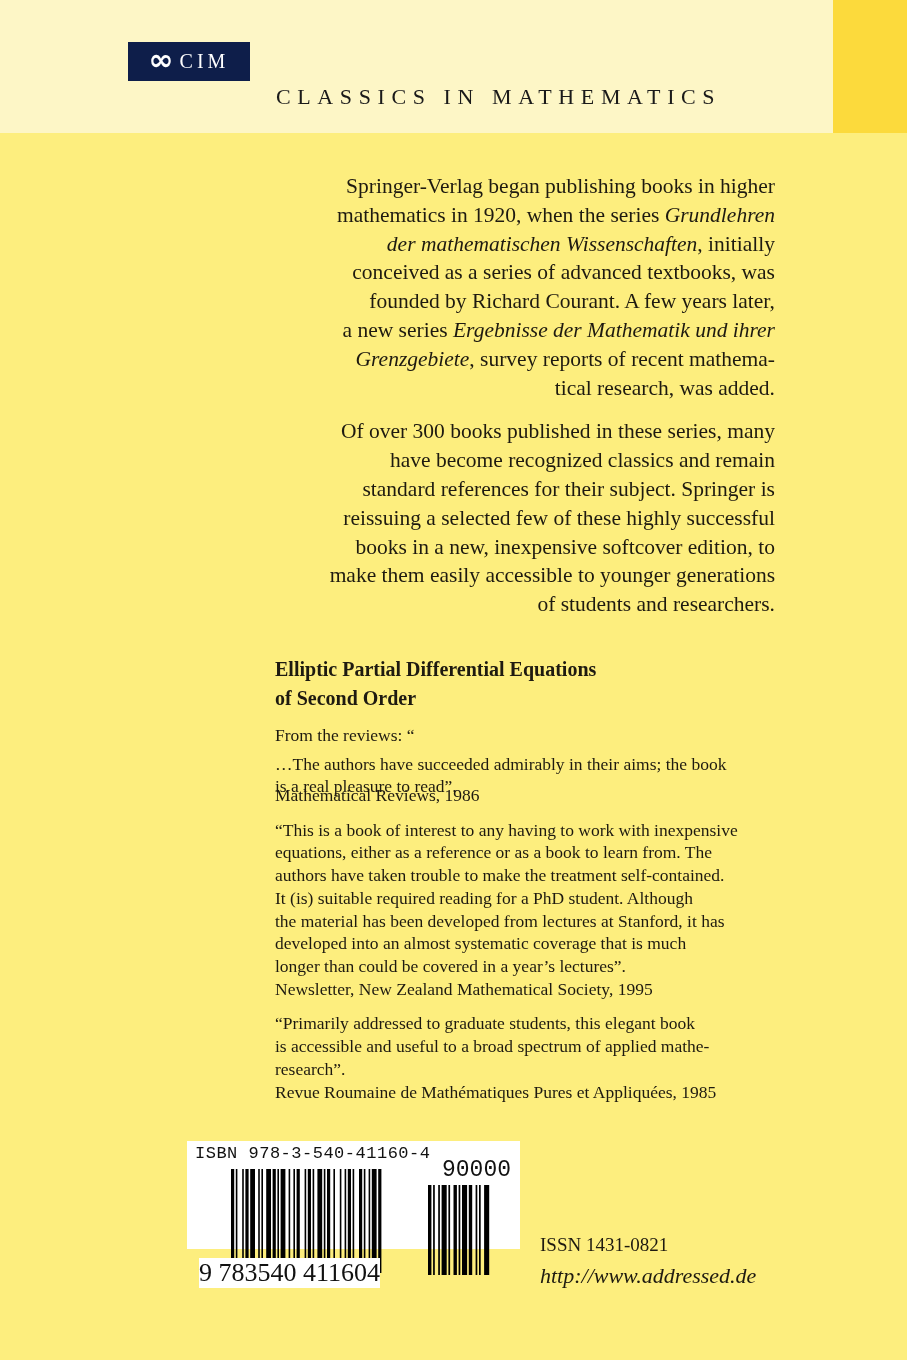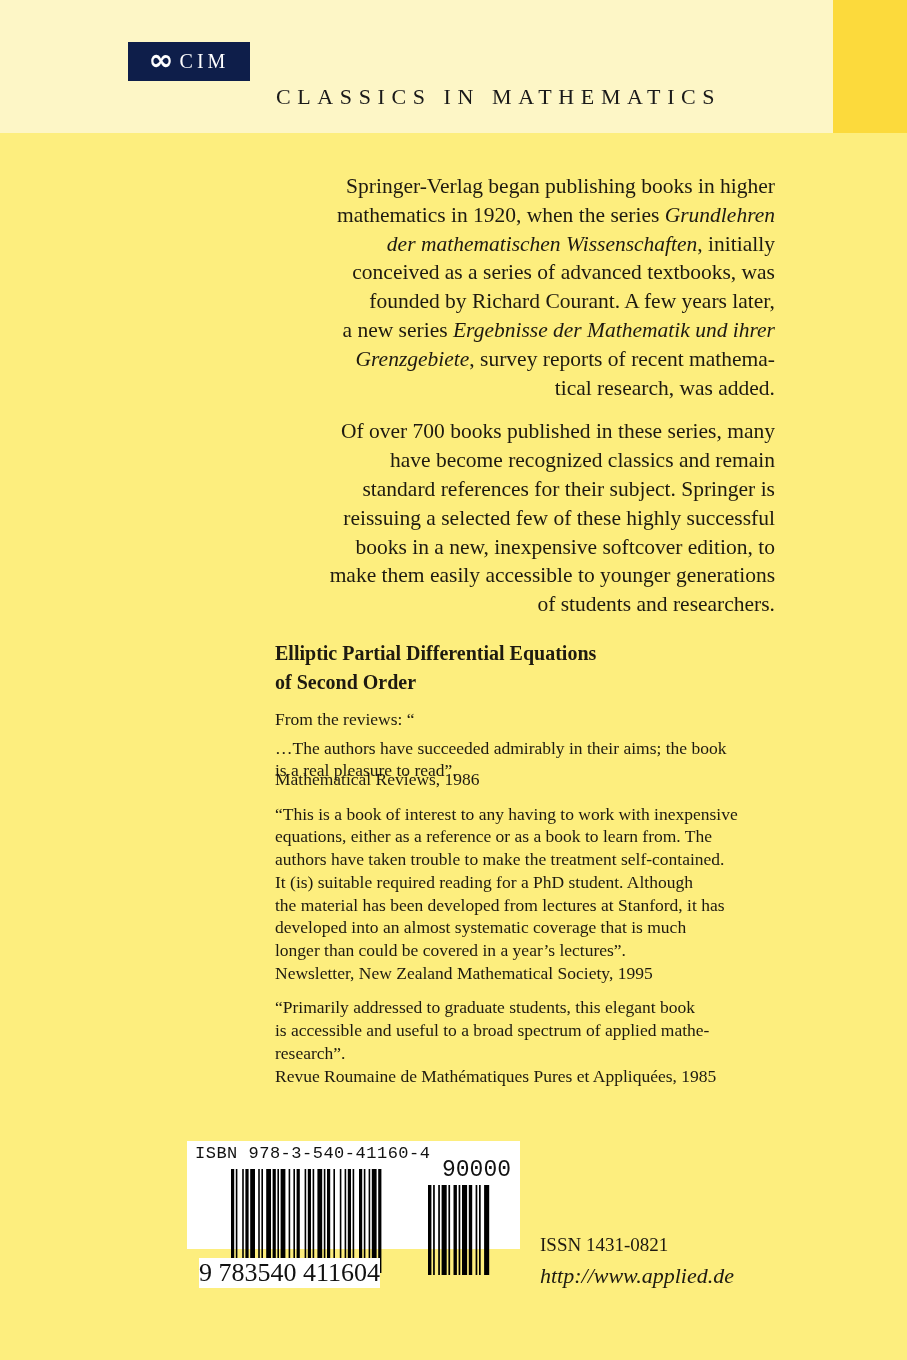--- a/index.html
+++ b/index.html
@@ -33,21 +33,21 @@
   .content {
     position: absolute; left: 275px; top: 172px; width: 500px;
   }
   .para {
     font-family: "Liberation Serif", serif;
     font-size: 21.5px; line-height: 28.8px; margin: 0 0 15px 0;
   }
   .para p { margin: 0; white-space: nowrap; text-align: right; }
   .book-title {
     font-family: "Liberation Serif", serif; font-weight: bold;
-    font-size: 20px; line-height: 29px; margin-top: 20px;
+    font-size: 20px; line-height: 29px; margin-top: 36px;
   }
   .book-title div { white-space: nowrap; }
   .reviews { font-family: "Liberation Serif", serif; font-size: 17.5px; line-height: 22.7px; margin-top: 11px; width: 492px; }
   .reviews .intro { margin-bottom: 6px; }
   .reviews .line { white-space: nowrap; }
   .review { margin-bottom: 12px; position: relative; }
   .review .source { text-align: left; white-space: nowrap; }
   .review.first .source { position: relative; margin-top: -2px; }
   .barcode-box {
     position: absolute; left: 187px; top: 1141px; width: 333px; height: 108px;
@@ -92,21 +92,21 @@
       <p>Springer-Verlag began publishing books in higher</p>
       <p>mathematics in 1920, when the series <em>Grundlehren</em></p>
       <p><em>der mathematischen Wissenschaften</em>, initially</p>
       <p>conceived as a series of advanced textbooks, was</p>
       <p>founded by Richard Courant. A few years later,</p>
       <p>a new series <em>Ergebnisse der Mathematik und ihrer</em></p>
       <p><em>Grenzgebiete</em>, survey reports of recent mathema-</p>
       <p>tical research, was added.</p>
     </div>
   <div class="para" id="para2">
-      <p>Of over 700 books published in these series, many</p>
+      <p>Of over 300 books published in these series, many</p>
       <p>have become recognized classics and remain</p>
       <p>standard references for their subject. Springer is</p>
       <p>reissuing a selected few of these highly successful</p>
       <p>books in a new, inexpensive softcover edition, to</p>
       <p>make them easily accessible to younger generations</p>
       <p>of students and researchers.</p>
     </div>
 
   <div class="book-title">
     <div>Elliptic Partial Differential Equations</div>
@@ -185,13 +185,13 @@
       <rect x="288.59999999999985" y="44" width="1.7" height="90" fill="#000"></rect>
       <rect x="291.99999999999983" y="44" width="1.7" height="90" fill="#000"></rect>
       <rect x="297.0999999999998" y="44" width="5.1" height="90" fill="#000"></rect>
     </svg>
   <div class="isbn-text">ISBN 978-3-540-41160-4</div>
   <div class="addon-text">90000</div>
   <div class="digits">9 783540 411604</div>
 </div>
 
 <div class="issn">ISSN 1431-0821</div>
-<div class="website">http://www.applied.de</div>
+<div class="website">http://www.addressed.de</div>
 
 </body></html>

